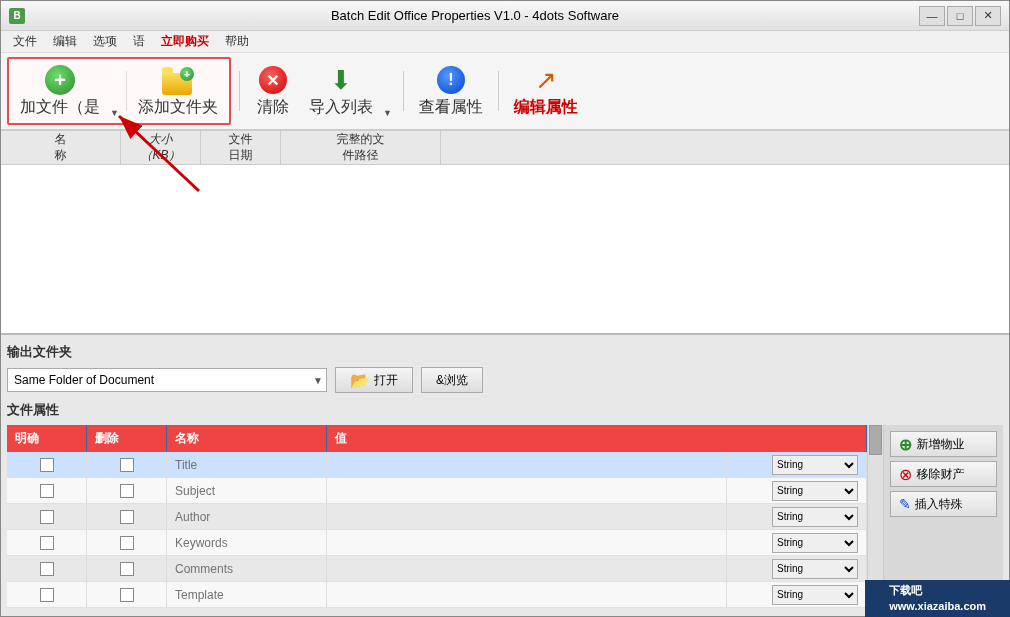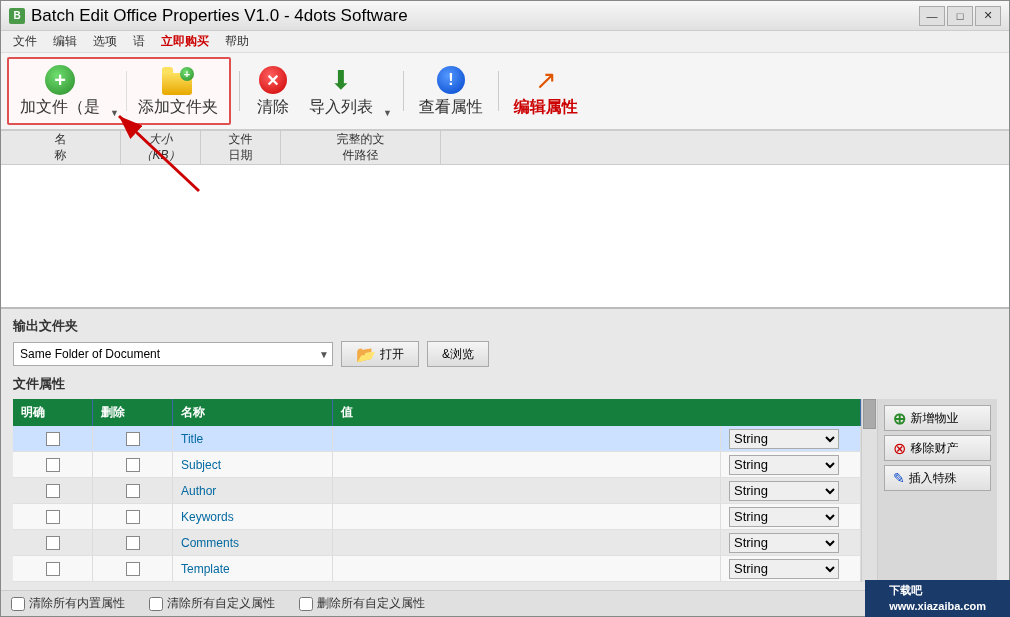--- a/index.html
+++ b/index.html
@@ -41,22 +41,23 @@
       display: flex;
       align-items: center;
       justify-content: center;
       color: white;
       font-size: 10px;
       font-weight: bold;
     }
 
     .title-bar-text {
       flex: 1;
-      font-size: 17px;
+      font-size: 13px;
       color: #000;
+      text-align: center;
     }
 
     .window-controls {
       display: flex;
       gap: 2px;
     }
 
     .win-btn {
       width: 26px;
       height: 20px;
@@ -175,21 +176,21 @@
     }
 
     .col-name { width: 120px; }
     .col-size { width: 80px; }
     .col-date { width: 80px; }
     .col-path { width: 160px; }
 
     
     .bottom-panel {
       background: #e8e8e8;
-      padding: 8px 12px;
+      padding: 8px 6px;
     }
 
     .output-folder-section {
       margin-bottom: 8px;
     }
 
     .section-label {
       font-size: 13px;
       font-weight: bold;
       color: #333;
@@ -235,21 +236,21 @@
       border: 1px solid #aaa;
       cursor: pointer;
       font-size: 12px;
       display: flex;
       align-items: center;
       gap: 4px;
     }
 
     .props-table-header {
       display: flex;
-      background: #15803d;
+      background: #ef4444;
       color: white;
       font-weight: bold;
       font-size: 12px;
     }
 
     .props-col {
       padding: 5px 8px;
       border-right: 1px solid #3a6aa5;
       display: flex;
       align-items: center;
@@ -273,37 +274,38 @@
     .props-cell {
       padding: 2px 8px;
       border-right: 1px solid #ddd;
       display: flex;
       align-items: center;
       font-size: 12px;
     }
 
     .props-cell-clear { width: 80px; justify-content: center; }
     .props-cell-delete { width: 80px; justify-content: center; }
-    .props-cell-name { width: 160px; color: #0369a1; }
+    .props-cell-name { width: 160px; color: #737373; }
     .props-cell-value { flex: 1; }
     .props-cell-type { width: 140px; }
 
     .checkbox {
       width: 14px;
       height: 14px;
       border: 1px solid #888;
       background: white;
       cursor: pointer;
     }
 
     .type-select {
-      width: 110px;
+      width: 119px;
       height: 20px;
-      font-size: 13px;
+      font-size: 10px;
       border: 1px solid #aaa;
+      margin-left: 37px;
     }
 
     
     .props-scroll {
       width: 16px;
       background: #e0e0e0;
       border-left: 1px solid #ccc;
       position: relative;
     }
 
@@ -642,32 +644,18 @@
           <span>移除财产</span>
         </button>
         <button class="right-btn">
           <span style="color:#0044cc;font-size:14px;">✎</span>
           <span>插入特殊</span>
         </button>
       </div>
     </div>
   </div>
 
-  <div class="bottom-checkboxes">
-    <label class="check-label">
-      <input type="checkbox" class="checkbox" style="">
-      <span>清除所有内置属性</span>
-    </label>
-    <label class="check-label">
-      <input type="checkbox" class="checkbox" style="">
-      <span>清除所有自定义属性</span>
-    </label>
-    <label class="check-label">
-      <input type="checkbox" class="checkbox" style="">
-      <span>删除所有自定义属性</span>
-    </label>
-  </div>
 </div>
 
 <div style="position:fixed;bottom:0;right:0;background:#1a3a6a;color:white;padding:3px 24px;font-size:11px;font-weight:bold;z-index:999;line-height:1.4;">
   <div>下载吧</div>
   <div>www.xiazaiba.com</div>
 </div>
 
 </body></html>

